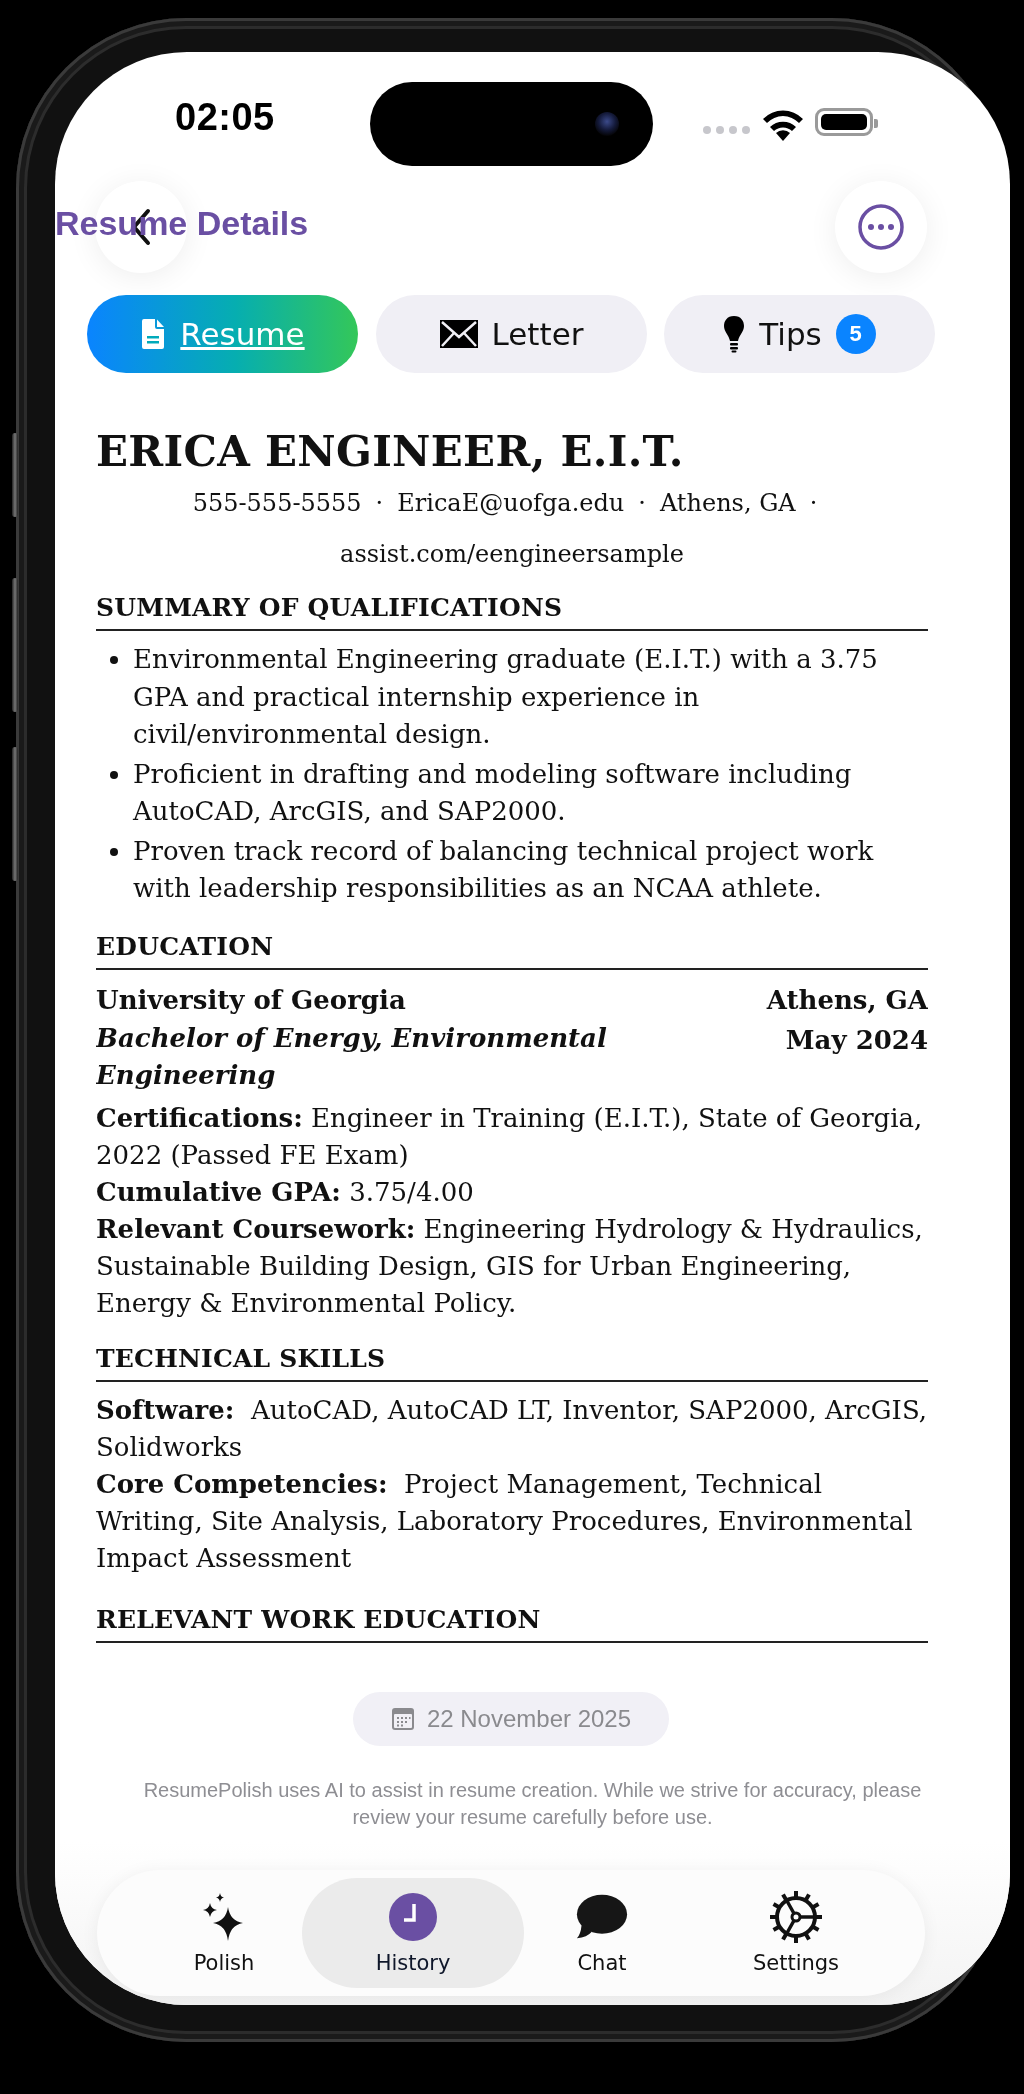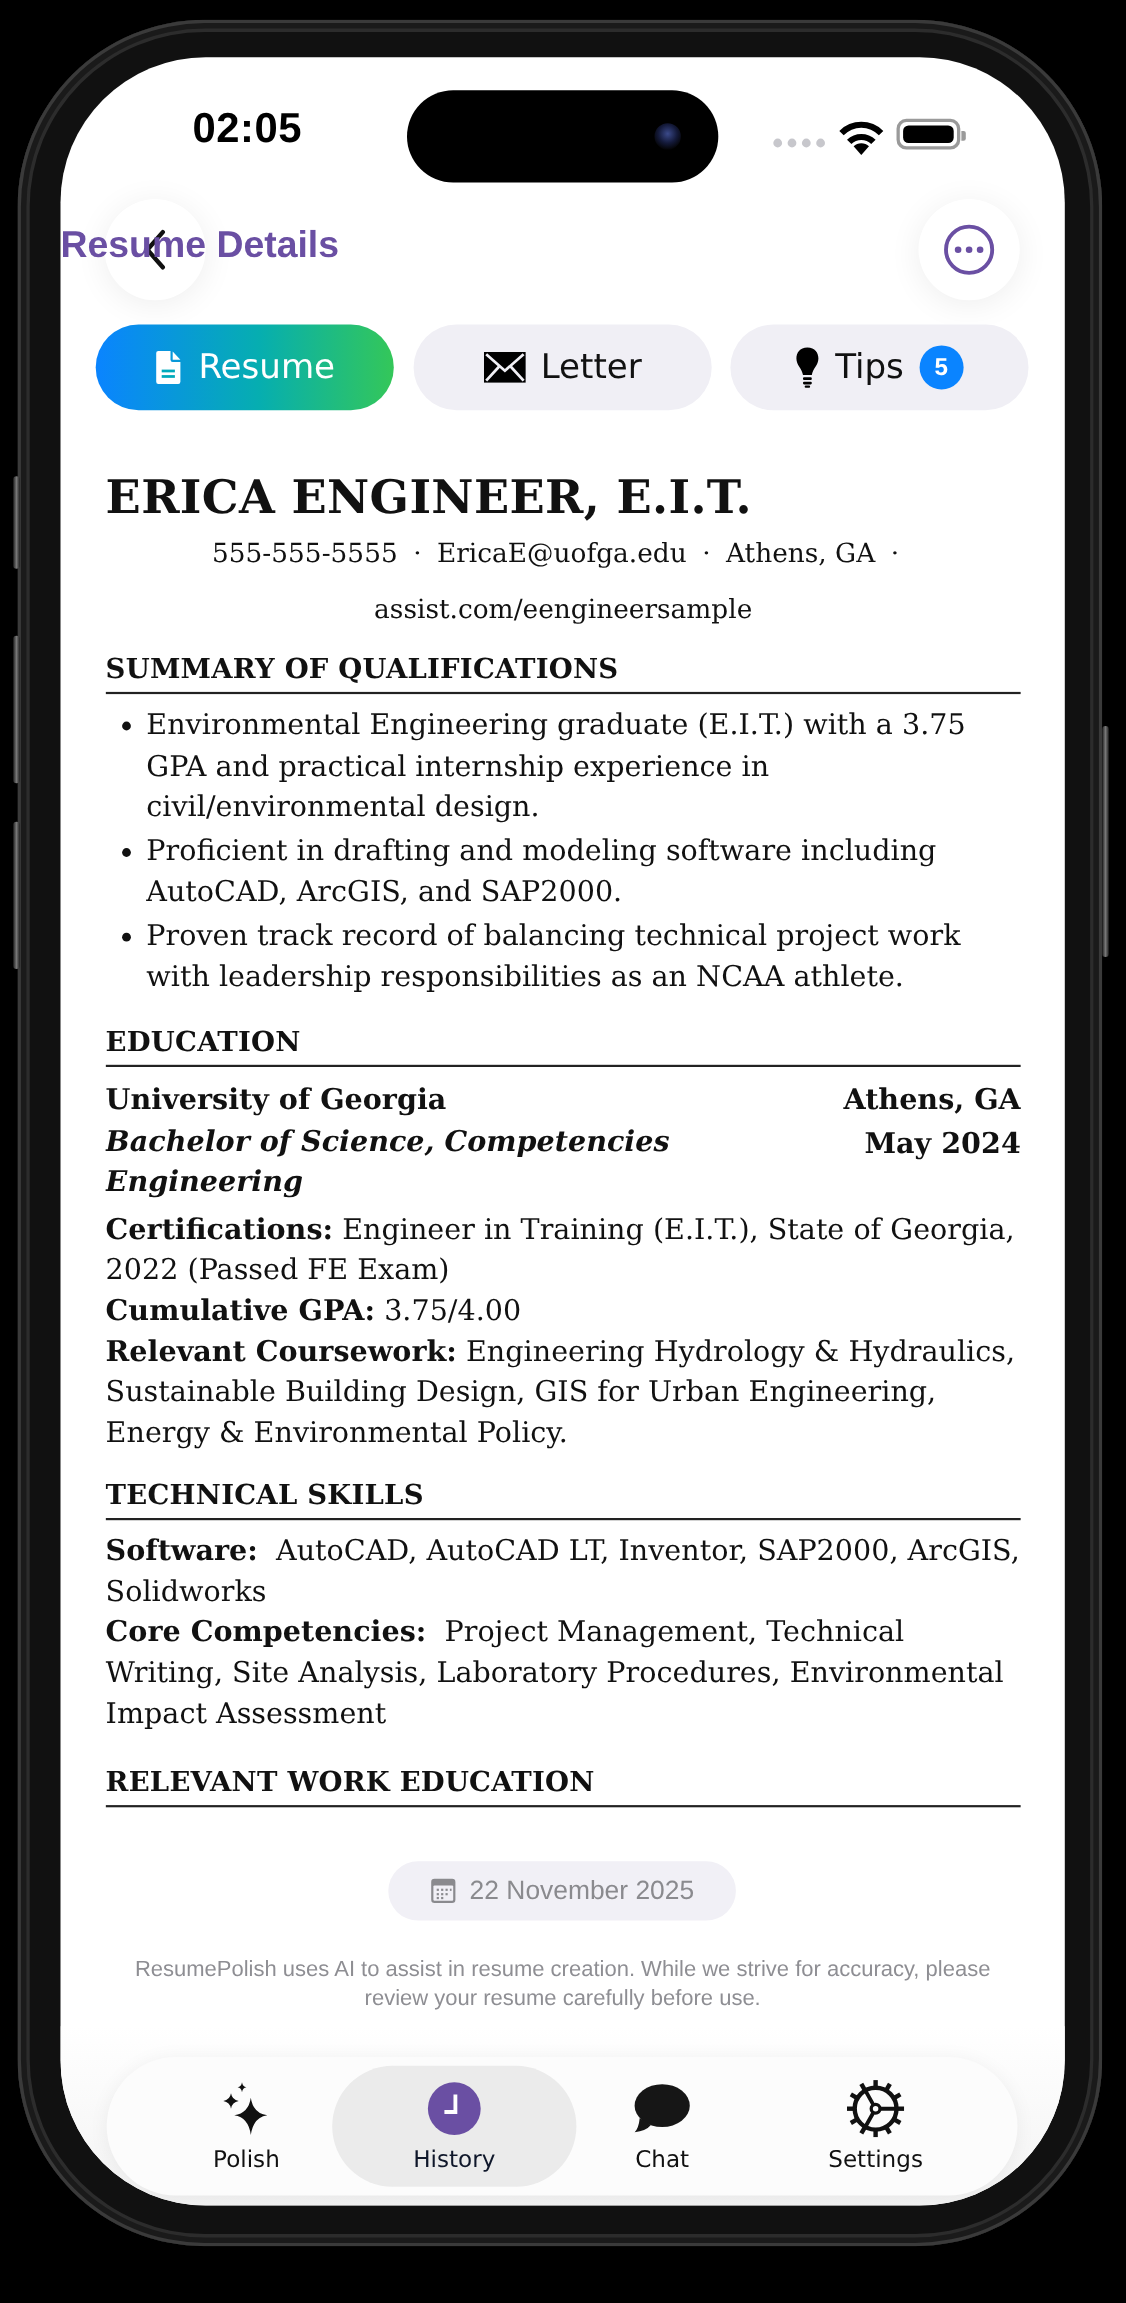--- a/index.html
+++ b/index.html
@@ -8,21 +8,21 @@
     font-family:"Liberation Sans", sans-serif;
   }
   .phone {
     position:absolute; left:16px; top:18px; width:986px; height:2024px;
     border-radius:170px; background:#111;
     box-shadow: inset 0 0 0 3px #3a3a3a, inset 0 0 0 8px #1a1a1a, inset 0 0 0 11px #2c2c2c;
   }
   .side-btn { position:absolute; width:6px; background:linear-gradient(90deg,#222,#777,#222); border-radius:3px; }
   .screen {
     position:absolute; left:55px; top:52px; width:913px; height:1953px;
-    background:#fff; border-radius:132px; overflow:hidden;
+    background:#fff; border-radius:132px; overflow:hidden;padding-left:42px;
   }
   
   .status-time {
     position:absolute; left:120px; top:44px; font-size:38px; font-weight:bold; color:#000;
     font-family:"Liberation Sans", sans-serif; letter-spacing:0.5px;
   }
   .island {
     position:absolute; left:315px; top:30px; width:283px; height:84px; background:#000; border-radius:42px;
   }
   .island .cam {
@@ -47,21 +47,21 @@
     color:#6a4fa3; font-family:"Liberation Sans", sans-serif;
   }
 
   .tabs { position:absolute; top:243px; left:32px; width:849px; height:78px; }
   .tab {
     position:absolute; top:0; height:78px; width:271px; border-radius:39px; background:#f0eff5;
     display:flex; align-items:center; justify-content:center; gap:14px;
     font-size:31px; color:#111; font-family:"DejaVu Sans", sans-serif;
   }
   .tab.active { background:linear-gradient(90deg,#0a84ff 0%, #06aeb0 55%, #34c759 100%); color:#fff; }
-  .tab-resume { left:0; }
+  .tab-resume { left:0;text-decoration:underline; }
   .tab-letter { left:289px; }
   .tab-tips { left:577px; }
   .badge {
     width:40px; height:40px; border-radius:50%; background:#0a84ff; color:#fff; font-size:22px; font-weight:bold;
     display:flex; align-items:center; justify-content:center; font-family:"Liberation Sans", sans-serif;
   }
 
   .resume {
     position:absolute; left:41px; top:372px; width:832px; height:1252px; overflow:hidden;
     font-family:"DejaVu Serif", serif; color:#111;
@@ -198,21 +198,21 @@
       </ul>
     </div>
 
     <div class="r-section" style="">
       <div class="r-heading">EDUCATION</div>
       <div class="r-row" style="margin-top:10px;">
         <span class="b">University of Georgia</span>
         <span class="b">Athens, GA</span>
       </div>
       <div class="r-row">
-        <span class="bi">Bachelor of Science, Competencies Engineering</span>
+        <span class="bi">Bachelor of Energy, Environmental Engineering</span>
         <span class="b">May 2024</span>
       </div>
       <div class="r-line" style="margin-top:6px;">
         <b>Certifications:</b><span> Engineer in Training (E.I.T.), State of Georgia, 2022 (Passed FE Exam)</span>
       </div>
       <div class="r-line">
         <b>Cumulative GPA:</b><span> 3.75/4.00</span>
       </div>
       <div class="r-line">
         <b>Relevant Coursework:</b><span> Engineering Hydrology &amp; Hydraulics, Sustainable Building Design, GIS for Urban Engineering, Energy &amp; Environmental Policy.</span>

